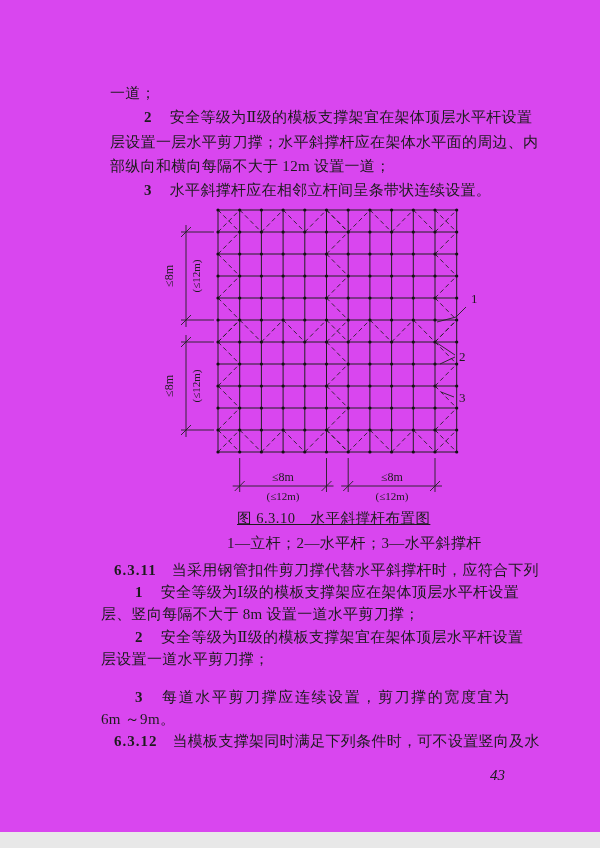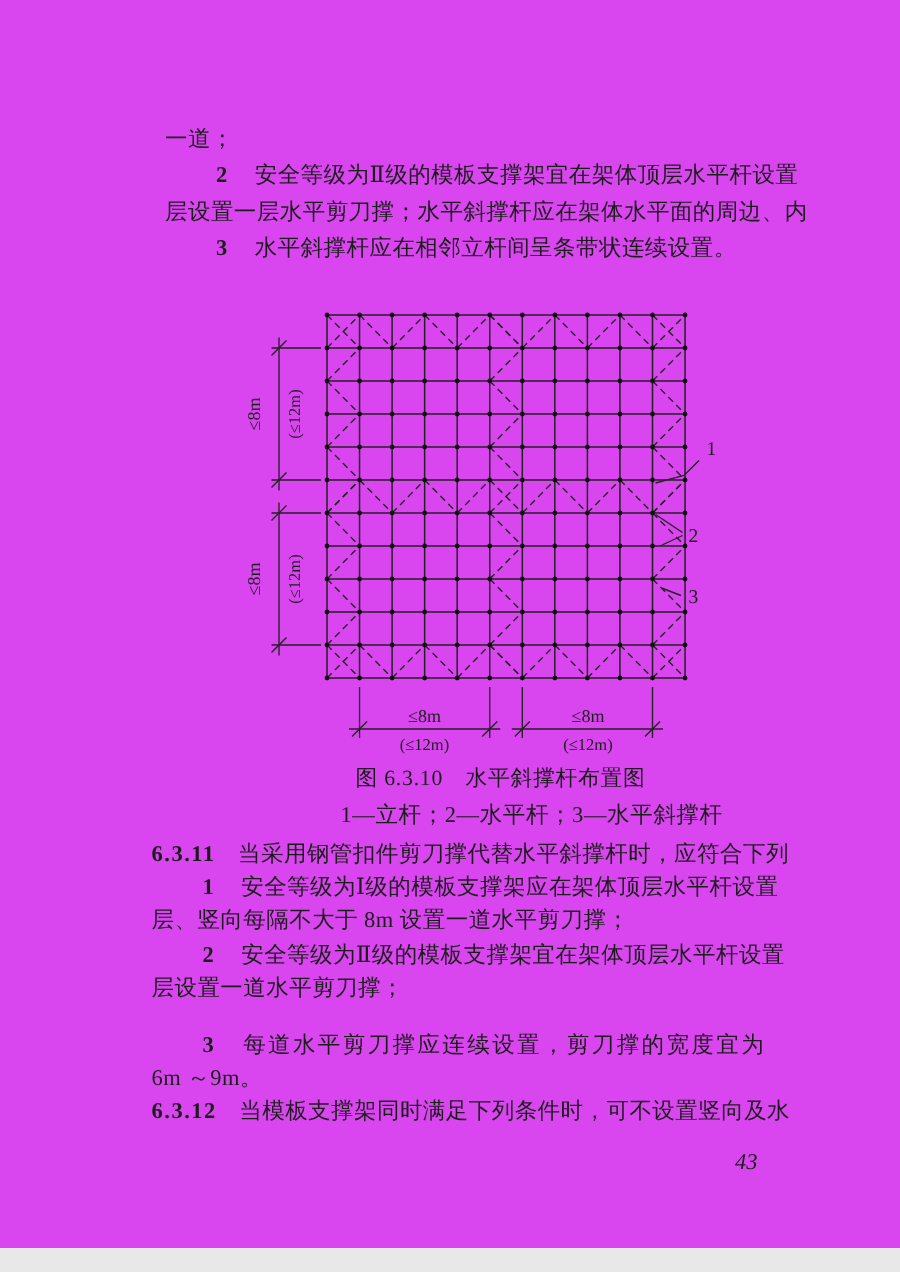--- a/index.html
+++ b/index.html
@@ -8,24 +8,24 @@
     width:600px;height:832px;
     background:#d946ef;
     overflow:hidden;
     font-family:"Liberation Serif","DejaVu Serif",serif;
     color:#1c1c1c;
   }
   .txt{position:absolute;font-size:15px;letter-spacing:0.3px;}
   .top-block{left:110px;top:81px;width:404px;line-height:24.3px;}
   .bottom-block{left:101px;top:559px;width:410px;line-height:22.2px;}
   .ln{white-space:nowrap;}
-  .cnum{font-weight:bold;margin-right:15px;letter-spacing:1px;}
+  .cnum{font-weight:bold;margin-right:15px;letter-spacing:1px;margin-left:13px;}
   .inum{font-weight:bold;margin-left:34px;margin-right:18px;}
   .spread{letter-spacing:1.6px;margin-top:16px;}
-  .caption{position:absolute;left:237px;top:509px;font-size:14.5px;letter-spacing:0.5px;white-space:nowrap;}
+  .caption{position:absolute;left:237px;top:509px;font-size:14.5px;letter-spacing:0.5px;white-space:nowrap;text-decoration:underline;}
   .legend{position:absolute;left:227px;top:534px;font-size:15px;letter-spacing:0.4px;white-space:nowrap;}
   .pageno{position:absolute;left:490px;top:767px;font-size:15px;font-style:italic;}
   svg.fig{position:absolute;left:0;top:0;pointer-events:none;}
   .grid-line{stroke:#222;stroke-width:1;}
   .diag{stroke:#222;stroke-width:0.9;stroke-dasharray:4.5 3;fill:none;}
   .dot{fill:#111;stroke:none;}
   .dim{stroke:#222;stroke-width:0.9;fill:none;}
   .leader{stroke:#222;stroke-width:0.9;fill:none;}
   .dim-text{font-family:"Liberation Serif","DejaVu Serif",serif;font-size:12px;fill:#1c1c1c;}
   .dim-text-paren{font-family:"Liberation Serif","DejaVu Serif",serif;font-size:11px;fill:#1c1c1c;}
@@ -33,20 +33,21 @@
 </style>
 </head>
 <body>
 
 <div class="page">
 
   <div class="txt top-block">
     <div class="ln">一道；</div>
     <div class="ln"><b class="inum">2</b><span>安全等级为Ⅱ级的模板支撑架宜在架体顶层水平杆设置</span></div>
     <div class="ln">层设置一层水平剪刀撑；水平斜撑杆应在架体水平面的周边、内</div>
+    <div class="ln">部纵向和横向每隔不大于 12m 设置一道；</div>
     <div class="ln"><b class="inum">3</b><span>水平斜撑杆应在相邻立杆间呈条带状连续设置。</span></div>
   </div>
 
   <svg class="fig" width="600" height="848" viewBox="0 0 600 848">
     <g id="fig-geometry">
         <line x1="218" y1="210" x2="218" y2="452" class="grid-line"></line>
         <line x1="239.7" y1="210" x2="239.7" y2="452" class="grid-line"></line>
         <line x1="261.4" y1="210" x2="261.4" y2="452" class="grid-line"></line>
         <line x1="283.1" y1="210" x2="283.1" y2="452" class="grid-line"></line>
         <line x1="304.8" y1="210" x2="304.8" y2="452" class="grid-line"></line>

